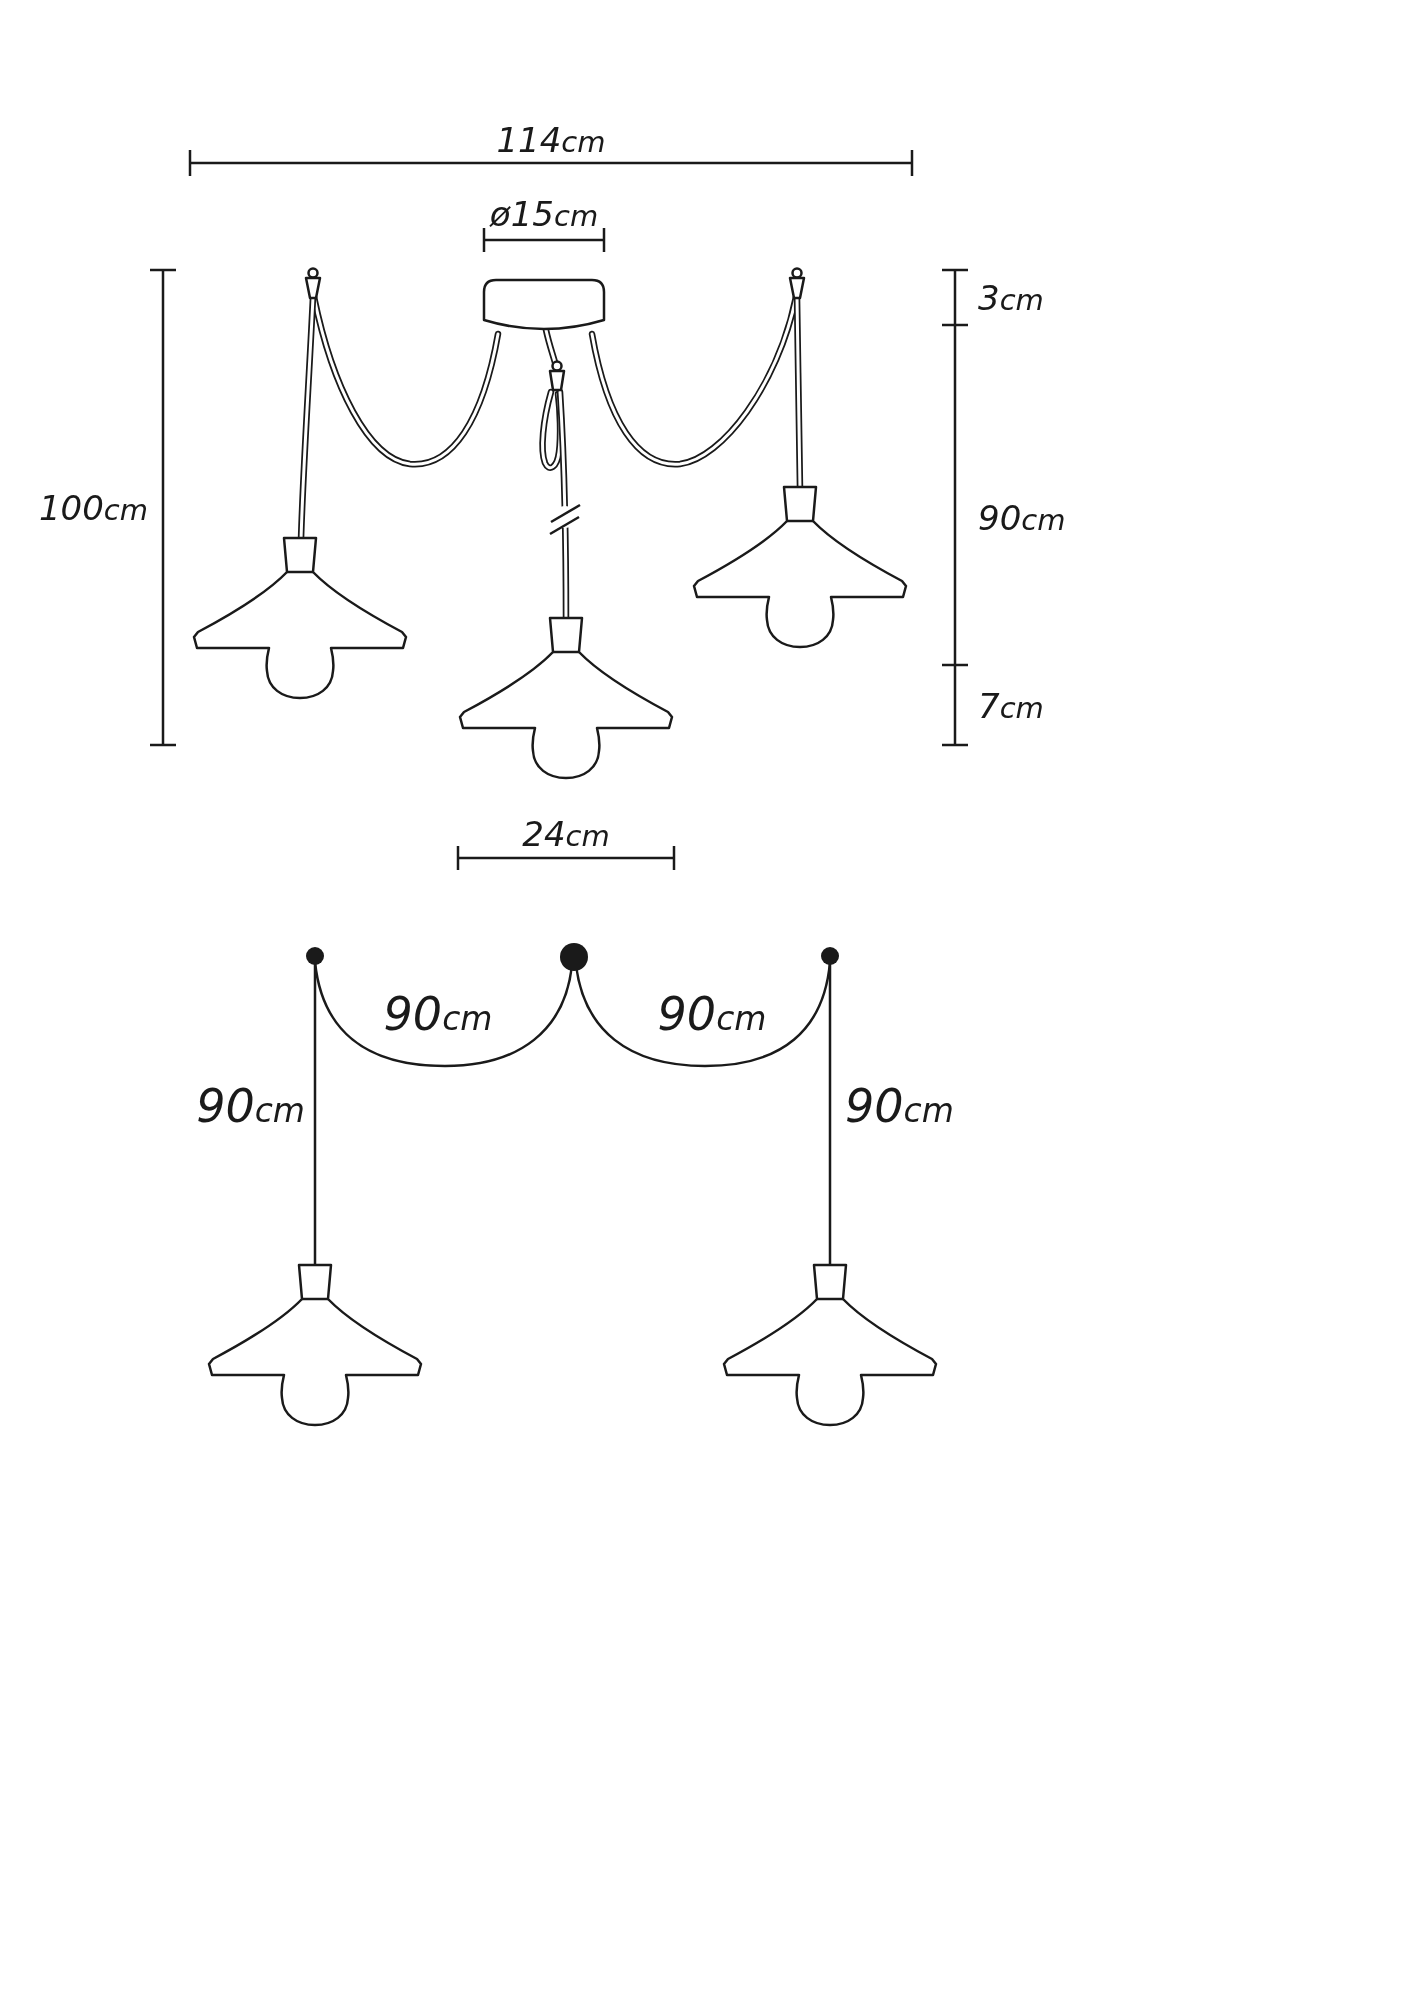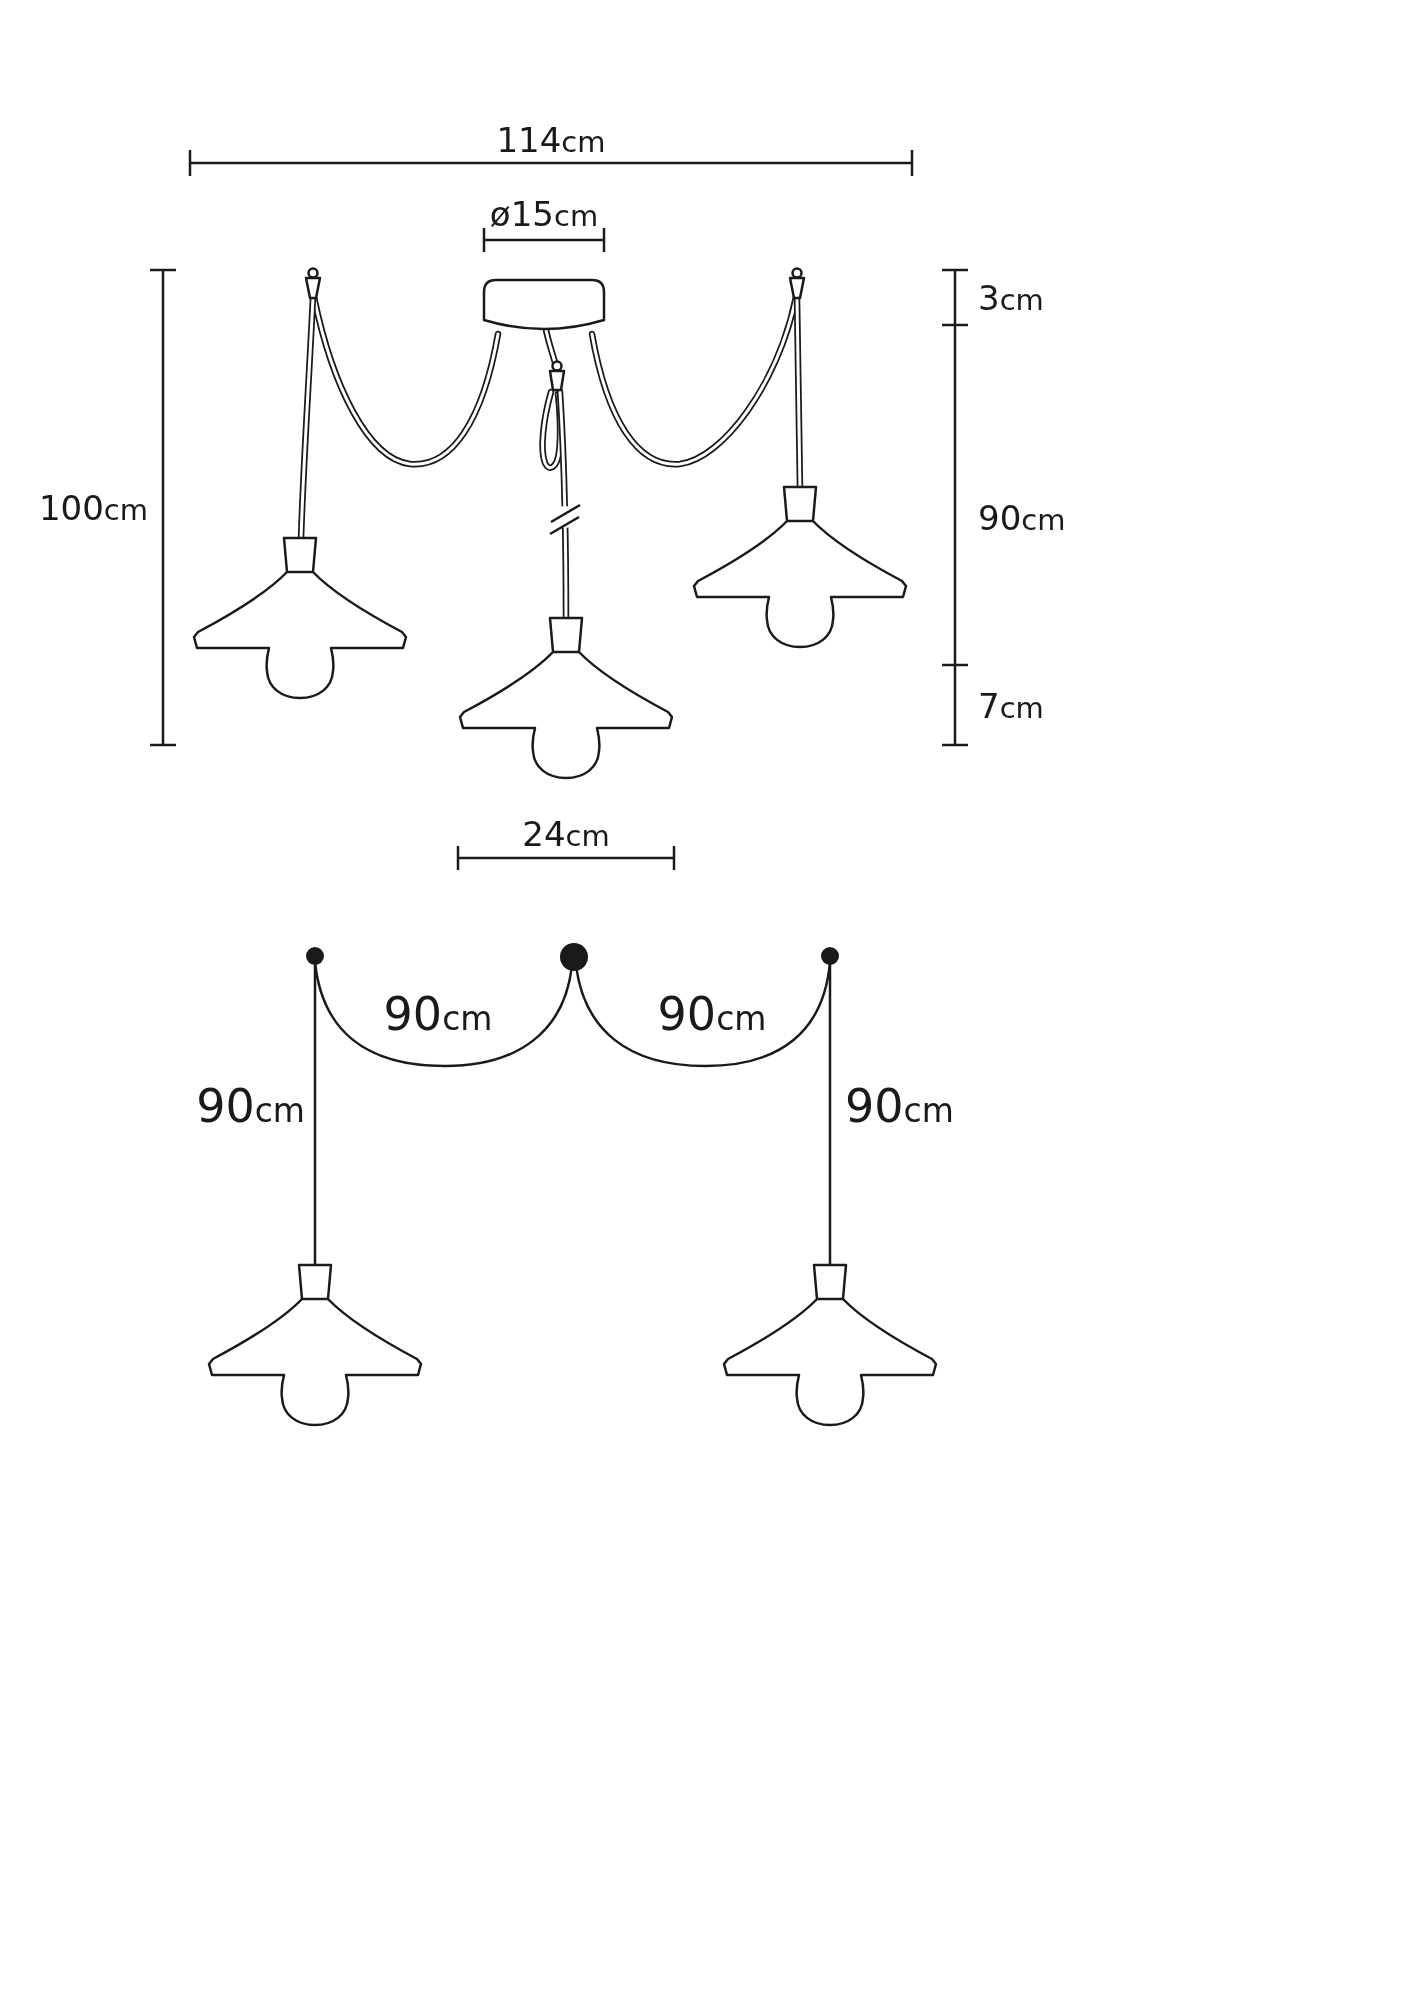--- a/index.html
+++ b/index.html
@@ -1,17 +1,17 @@
 <!DOCTYPE html>
 <html style="--line: #1a1a1a; --bg: #ffffff;"><head>
 <meta charset="utf-8">
 <style>
   :root { --line:#1a1a1a; --bg:#ffffff; }
   html,body { margin:0; padding:0; background:var(--bg); }
-  .stage { width:1413px; height:2000px; margin:0 auto; background:var(--bg); }
+  .stage { width:1413px; height:2000px; margin:0 auto; background:var(--bg);font-style:italic; }
   svg { display:block; }
   .ln      { stroke:var(--line); stroke-width:2.5; fill:none; stroke-linecap:butt; }
   .shape   { stroke:var(--line); stroke-width:2.5; fill:#ffffff; stroke-linejoin:round; }
   .cord-o  { stroke:var(--line); stroke-width:6.5; fill:none; stroke-linecap:round; }
   .cord-i  { stroke:#ffffff;   stroke-width:3;   fill:none; stroke-linecap:round; }
   .dot     { fill:var(--line); stroke:none; }
   .gapmask { fill:#ffffff; stroke:none; }
   text { font-family:"DejaVu Sans","Liberation Sans",sans-serif; fill:var(--line); }
   .dim-num  { font-size:34px; }
   .dim-unit { font-size:29px; }

